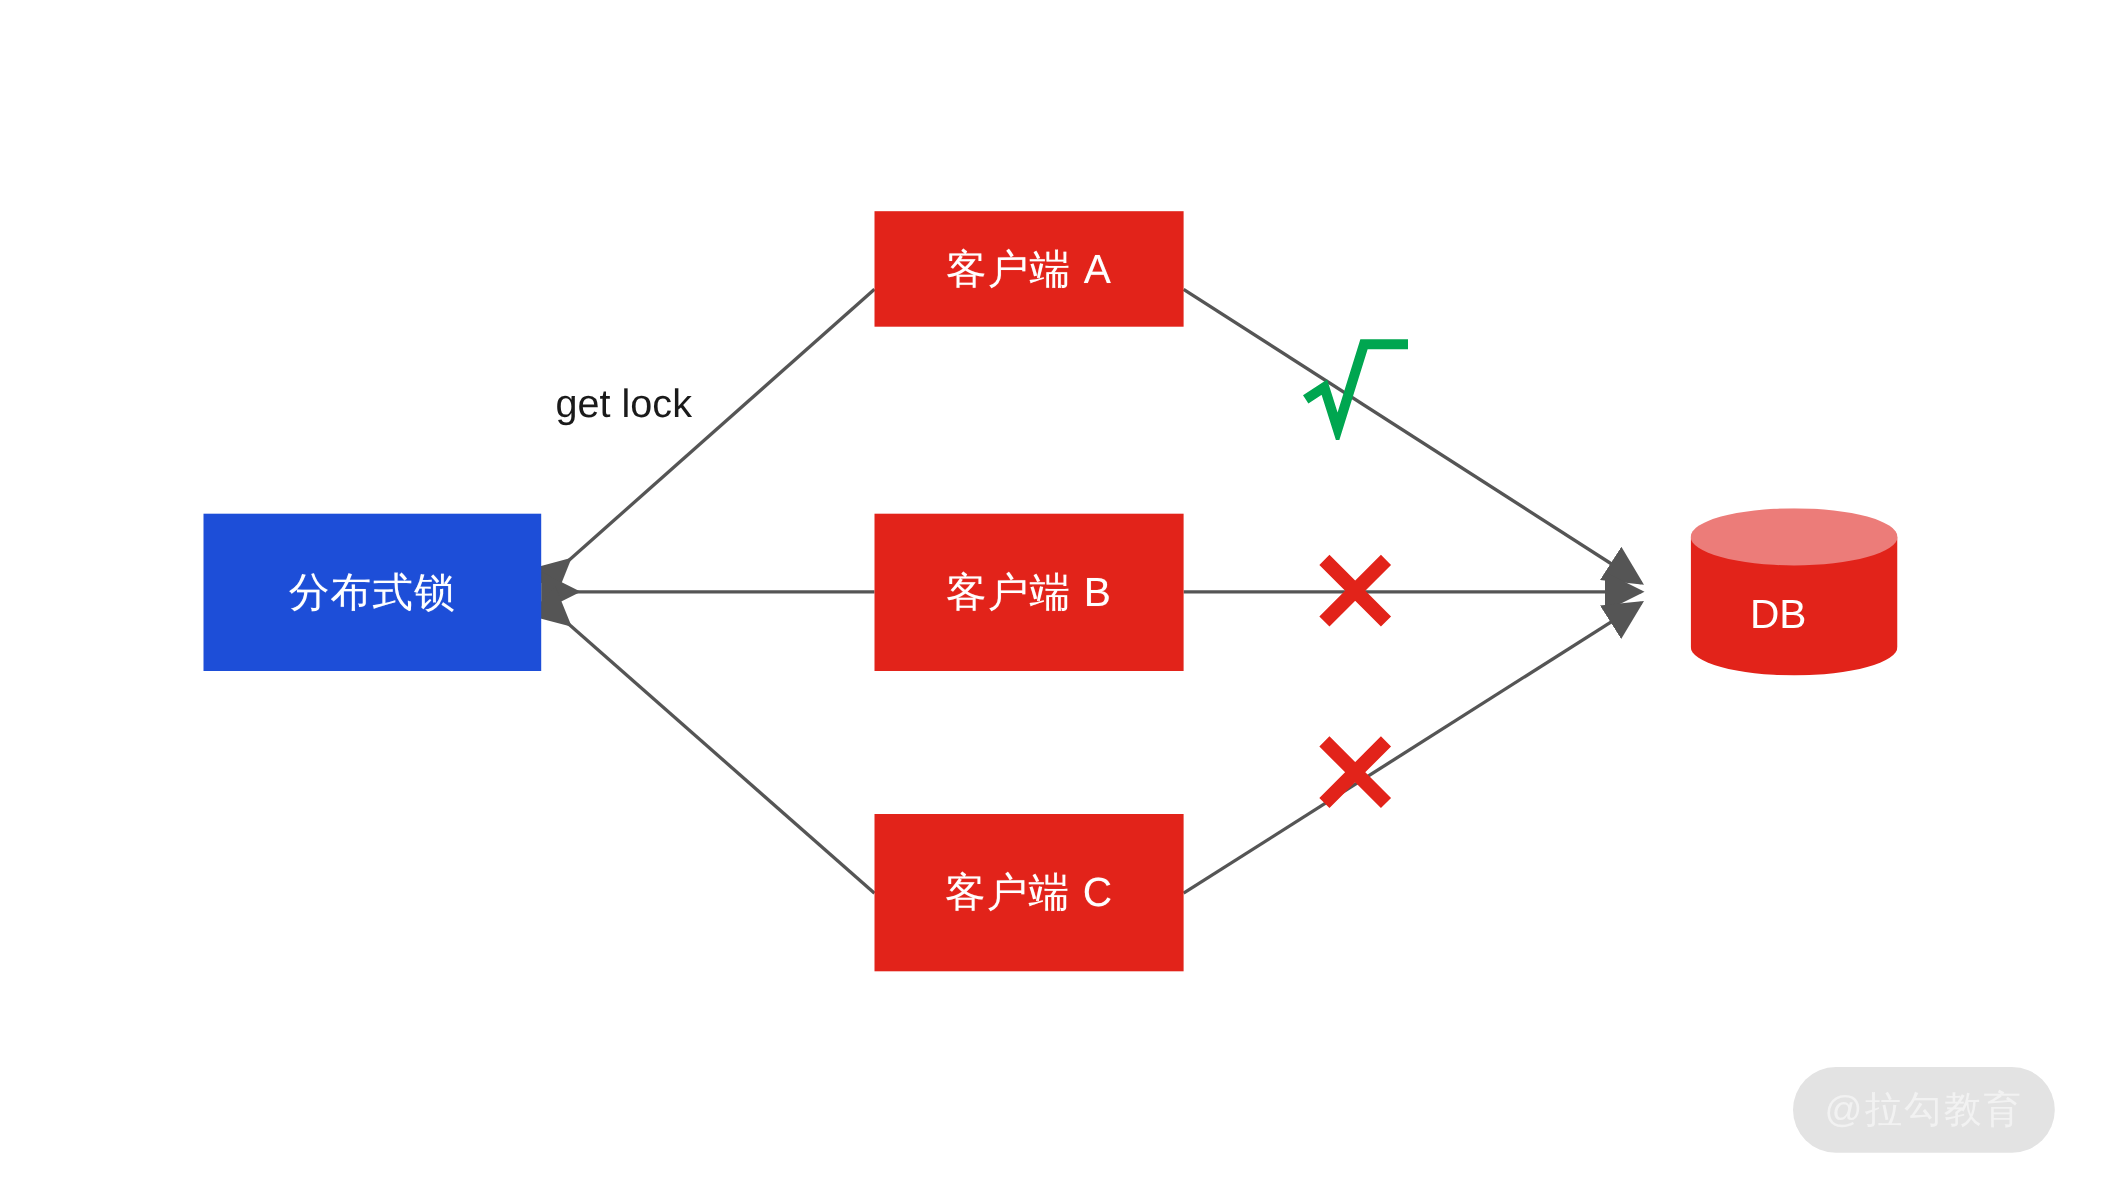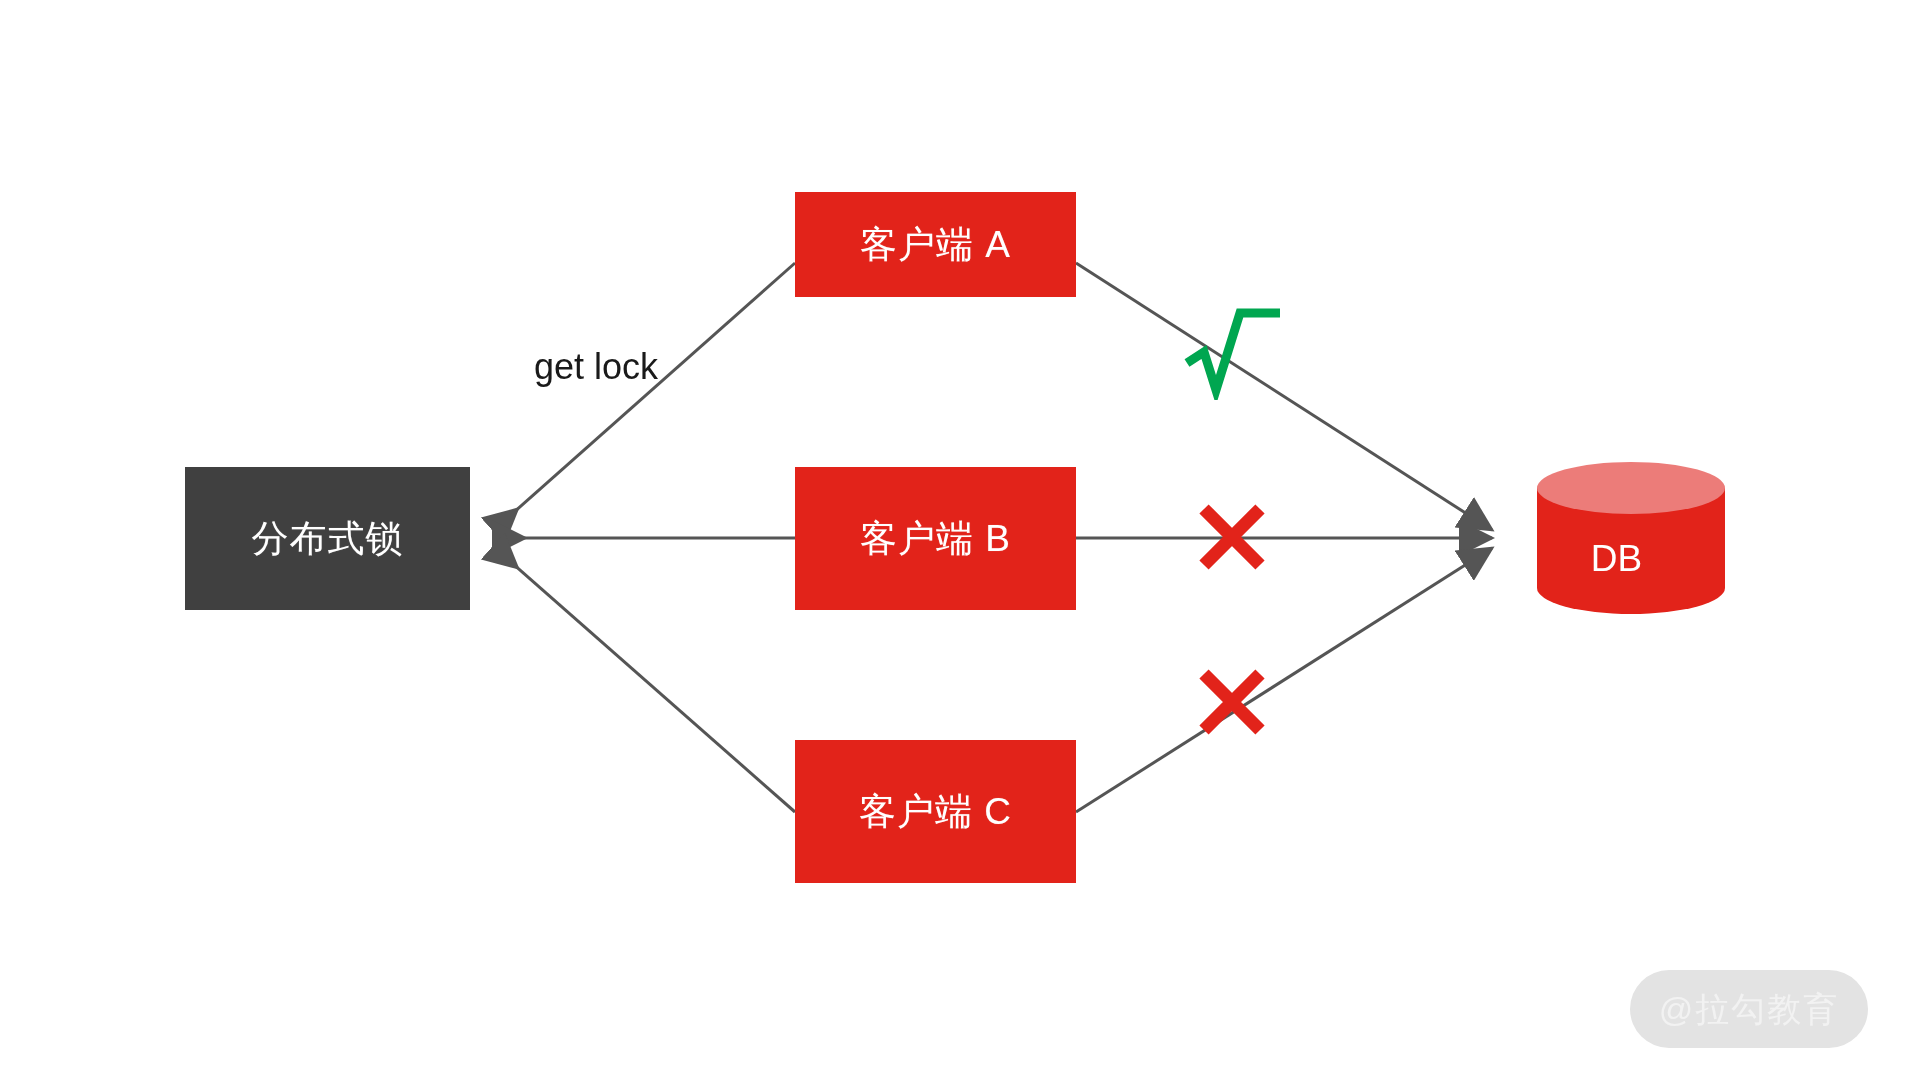--- a/index.html
+++ b/index.html
@@ -99,21 +99,21 @@
 
     <line x1="795" y1="812" x2="495" y2="548" stroke="#555555" stroke-width="3" marker-end="url(#arrow-left)"></line>
 
     <line x1="1076" y1="263" x2="1492" y2="530" stroke="#555555" stroke-width="3" marker-end="url(#arrow-right)"></line>
 
     <line x1="1076" y1="538" x2="1492" y2="538" stroke="#555555" stroke-width="3" marker-end="url(#arrow-right)"></line>
 
     <line x1="1076" y1="812" x2="1492" y2="548" stroke="#555555" stroke-width="3" marker-end="url(#arrow-right)"></line>
   </svg>
 
-  <div class="node-box" style="left:185px; top:467px; width:285px; height:143px; background:#404040;">
+  <div class="node-box" style="left:185px; top:467px; width:307px; height:143px; background:#1d4ed8;">
     <span>分布式锁</span>
   </div>
 
   <div class="node-box" style="left:795px; top:192px; width:281px; height:105px; background:#e2231a;">
     <span>客户端 A</span>
   </div>
 
   <div class="node-box" style="left:795px; top:467px; width:281px; height:143px; background:#e2231a;">
     <span>客户端 B</span>
   </div>
@@ -123,21 +123,21 @@
   </div>
 
   <div class="db-node" style="left:1508px; top:462px; width:188px; height:152px;">
     <svg width="188" height="152" viewBox="0 0 188 152" xmlns="http://www.w3.org/2000/svg">
       <path d="M 0 26 L 0 126 A 94 26 0 0 0 188 126 L 188 26 Z" fill="#e2231a"></path>
       <ellipse cx="94" cy="26" rx="94" ry="26" fill="#ec7c79"></ellipse>
     </svg>
     <span class="db-label" style="top:78px;">DB</span>
   </div>
 
-  <div class="edge-label" style="left:505px; top:349px;margin-left:29px;">get lock</div>
+  <div class="edge-label" style="left:505px; top:349px;">get lock</div>
 
   <svg class="mark-svg" style="left:1182px; top:300px;" width="100" height="100" viewBox="0 0 100 100" xmlns="http://www.w3.org/2000/svg">
     <path d="M 5 63 L 22 52 L 34 90 L 58 13 L 98 13" fill="none" stroke="#00a650" stroke-width="9" stroke-linecap="butt" stroke-linejoin="miter"></path>
   </svg>
 
   <svg class="mark-svg" style="left:1198px; top:503px;" width="68" height="68" viewBox="0 0 68 68" xmlns="http://www.w3.org/2000/svg">
     <path d="M 6 6 L 62 62 M 62 6 L 6 62" stroke="#e2231a" stroke-width="13" stroke-linecap="butt"></path>
   </svg>
 
   <svg class="mark-svg" style="left:1198px; top:668px;" width="68" height="68" viewBox="0 0 68 68" xmlns="http://www.w3.org/2000/svg">

